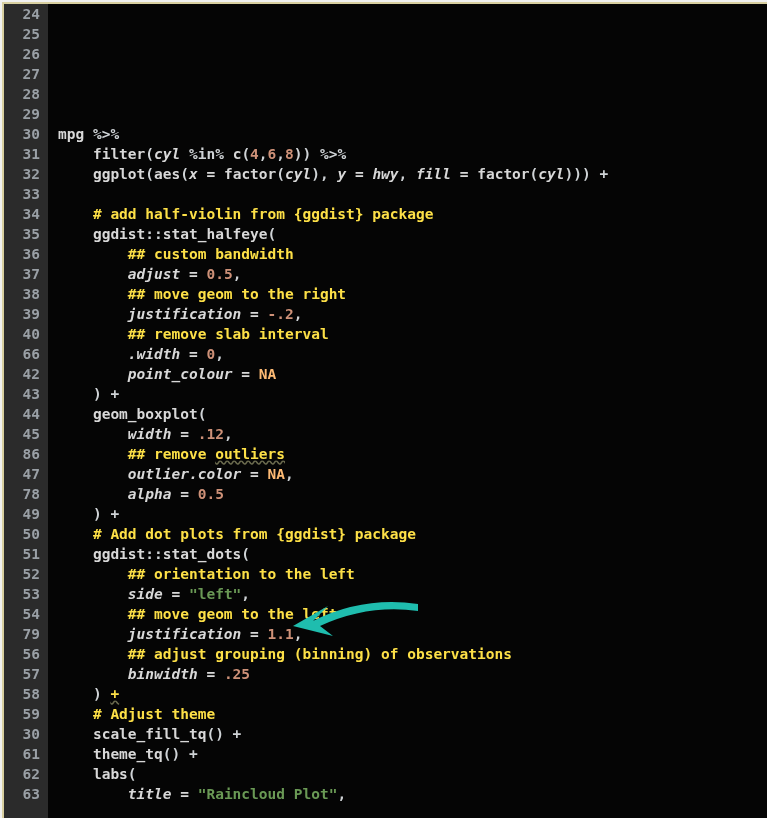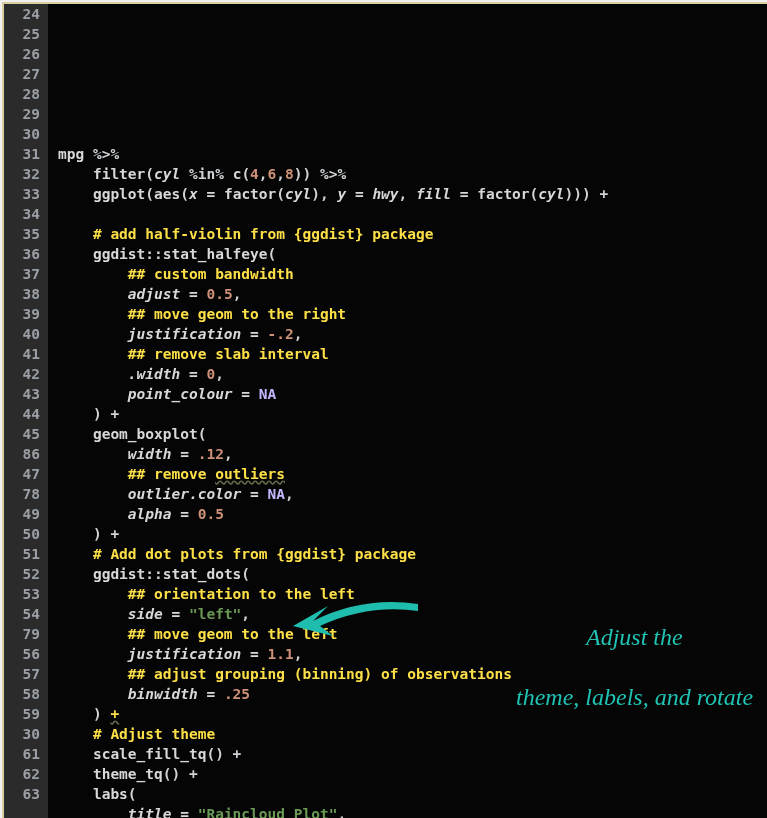--- a/index.html
+++ b/index.html
@@ -9,21 +9,21 @@
 .gutter .ln{height:20px}
 .code{flex:1;background:#050505;padding-left:10px;color:#cfd3d6;white-space:pre;position:relative}
 .code .row{height:20px}
 .kw{color:#ce9178}          
 .arg{color:#d8d8d8;font-style:italic}
 .fn{color:#d8d8d8}
 .op{color:#cfd3d6}
 .str{color:#6a9955}         
 .cm{color:#fde047}
 .pk{color:#d8d8d8}
-.na{color:#c4b5fd}
+.na{color:#fdba74}
 .eq{color:#d8d8d8}
 .under{text-decoration:underline;text-decoration-style:wavy;text-decoration-color:#6b6b4e}
 .annotation{position:absolute;color:#20c3b4;font-family:Georgia,serif;font-style:italic;font-size:24px;font-weight:500;line-height:30px;pointer-events:none}
 .arrow{position:absolute;color:#1abc9c}
 </style>
 </head>
 <body>
 
 <div class="frame">
   <div class="editor">
@@ -38,21 +38,21 @@
         <div class="ln">31</div>
         <div class="ln">32</div>
         <div class="ln">33</div>
         <div class="ln">34</div>
         <div class="ln">35</div>
         <div class="ln">36</div>
         <div class="ln">37</div>
         <div class="ln">38</div>
         <div class="ln">39</div>
         <div class="ln">40</div>
-        <div class="ln">41</div>
+        <div class="ln">66</div>
         <div class="ln">42</div>
         <div class="ln">43</div>
         <div class="ln">44</div>
         <div class="ln">45</div>
         <div class="ln">86</div>
         <div class="ln">47</div>
         <div class="ln">78</div>
         <div class="ln">49</div>
         <div class="ln">50</div>
         <div class="ln">51</div>
@@ -64,24 +64,20 @@
         <div class="ln">57</div>
         <div class="ln">58</div>
         <div class="ln">59</div>
         <div class="ln">30</div>
         <div class="ln">61</div>
         <div class="ln">62</div>
         <div class="ln">63</div>
       </div>
     <div class="code" id="code">
 
-      <div class="annotation" style="left:420px;top:588px;text-align:center">
-        <span>Adjust the</span><br>
-        <span>theme, labels, and rotate</span>
-      </div>
 
       <svg class="arrow" style="left:225px;top:582px" width="150" height="60" viewBox="0 0 150 60">
         <path d="M145 18 Q90 10 40 35 L55 20 L20 40 L60 50 L47 40 Q95 18 145 25 Z" fill="#1fbdae"></path>
       </svg>
 
     <div class="row"><span class="pk">mpg</span><span class="op"> %&gt;%</span></div><div class="row"><span>    </span><span class="fn">filter</span><span class="op">(</span><span class="arg">cyl</span><span class="op"> %in% </span><span class="fn">c</span><span class="op">(</span><span class="kw">4</span><span class="op">,</span><span class="kw">6</span><span class="op">,</span><span class="kw">8</span><span class="op">)) %&gt;%</span></div><div class="row"><span>    </span><span class="fn">ggplot</span><span class="op">(</span><span class="fn">aes</span><span class="op">(</span><span class="arg">x</span><span class="eq"> = </span><span class="fn">factor</span><span class="op">(</span><span class="arg">cyl</span><span class="op">), </span><span class="arg">y</span><span class="eq"> = </span><span class="arg">hwy</span><span class="op">, </span><span class="arg">fill</span><span class="eq"> = </span><span class="fn">factor</span><span class="op">(</span><span class="arg">cyl</span><span class="op">))) +</span></div><div class="row"></div><div class="row"><span>    </span><span class="cm"># add half-violin from {ggdist} package</span></div><div class="row"><span>    </span><span class="pk">ggdist</span><span class="op">::</span><span class="fn">stat_halfeye</span><span class="op">(</span></div><div class="row"><span>        </span><span class="cm">## custom bandwidth</span></div><div class="row"><span>        </span><span class="arg">adjust</span><span class="eq"> = </span><span class="kw">0.5</span><span class="op">,</span></div><div class="row"><span>        </span><span class="cm">## move geom to the right</span></div><div class="row"><span>        </span><span class="arg">justification</span><span class="eq"> = </span><span class="kw">-.2</span><span class="op">,</span></div><div class="row"><span>        </span><span class="cm">## remove slab interval</span></div><div class="row"><span>        </span><span class="arg">.width</span><span class="eq"> = </span><span class="kw">0</span><span class="op">,</span></div><div class="row"><span>        </span><span class="arg">point_colour</span><span class="eq"> = </span><span class="na">NA</span></div><div class="row"><span>    </span><span class="op">) +</span></div><div class="row"><span>    </span><span class="fn">geom_boxplot</span><span class="op">(</span></div><div class="row"><span>        </span><span class="arg">width</span><span class="eq"> = </span><span class="kw">.12</span><span class="op">,</span></div><div class="row"><span>        </span><span class="cm">## remove </span><span class="under cm">outliers</span></div><div class="row"><span>        </span><span class="arg">outlier.color</span><span class="eq"> = </span><span class="na">NA</span><span class="op">,</span></div><div class="row"><span>        </span><span class="arg">alpha</span><span class="eq"> = </span><span class="kw">0.5</span></div><div class="row"><span>    </span><span class="op">) +</span></div><div class="row"><span>    </span><span class="cm"># Add dot plots from {ggdist} package</span></div><div class="row"><span>    </span><span class="pk">ggdist</span><span class="op">::</span><span class="fn">stat_dots</span><span class="op">(</span></div><div class="row"><span>        </span><span class="cm">## orientation to the left</span></div><div class="row"><span>        </span><span class="arg">side</span><span class="eq"> = </span><span class="str">"left"</span><span class="op">,</span></div><div class="row"><span>        </span><span class="cm">## move geom to the left</span></div><div class="row"><span>        </span><span class="arg">justification</span><span class="eq"> = </span><span class="kw">1.1</span><span class="op">,</span></div><div class="row"><span>        </span><span class="cm">## adjust grouping (binning) of observations</span></div><div class="row"><span>        </span><span class="arg">binwidth</span><span class="eq"> = </span><span class="kw">.25</span></div><div class="row"><span>    </span><span class="op">) </span><span class="under cm">+</span></div><div class="row"><span>    </span><span class="cm"># Adjust theme</span></div><div class="row"><span>    </span><span class="fn">scale_fill_tq</span><span class="op">() +</span></div><div class="row"><span>    </span><span class="fn">theme_tq</span><span class="op">() +</span></div><div class="row"><span>    </span><span class="fn">labs</span><span class="op">(</span></div><div class="row"><span>        </span><span class="arg">title</span><span class="eq"> = </span><span class="str">"Raincloud Plot"</span><span class="op">,</span></div></div>
   </div>
 </div>
 
 </body></html>

